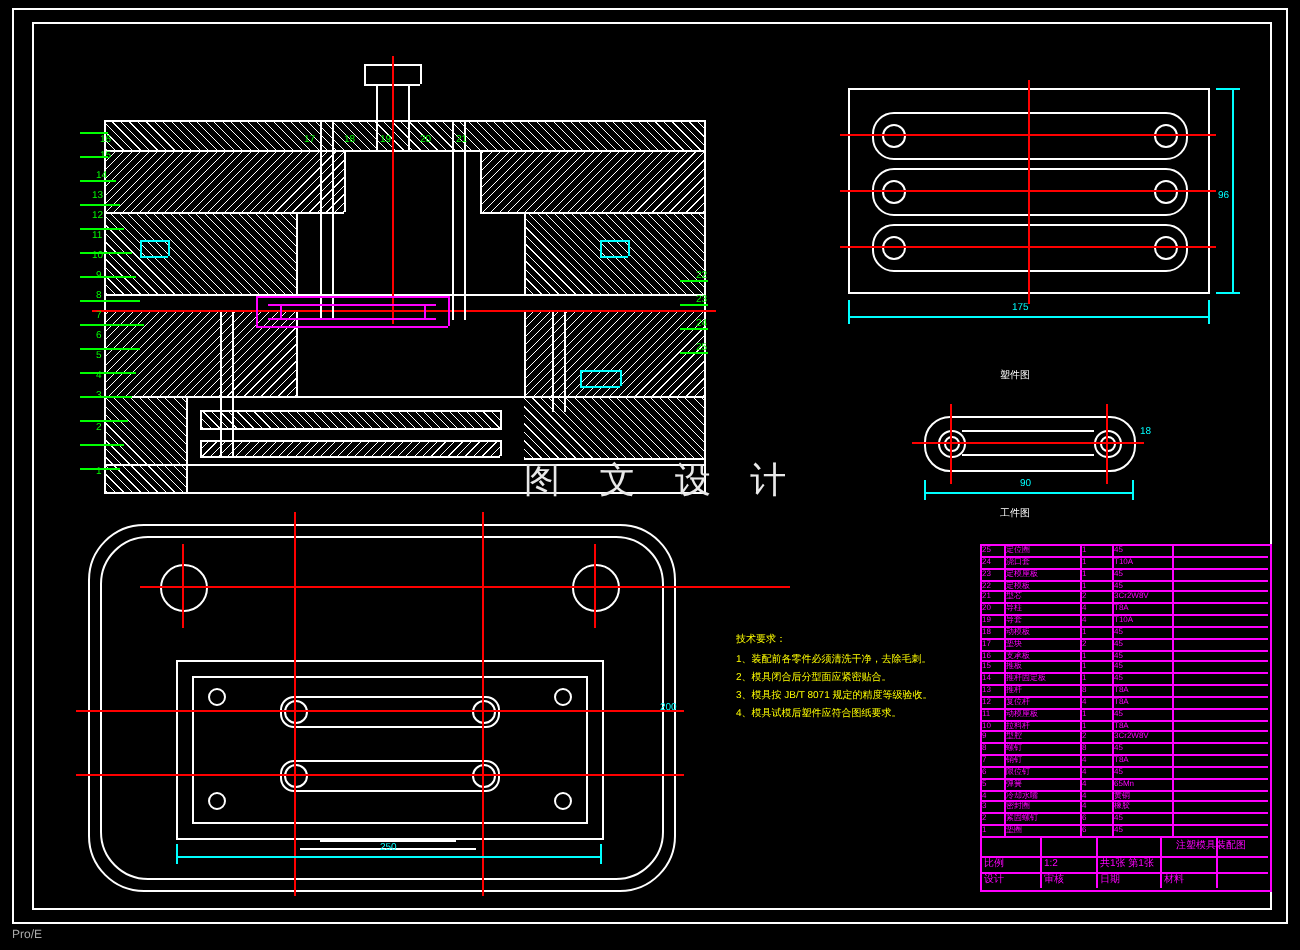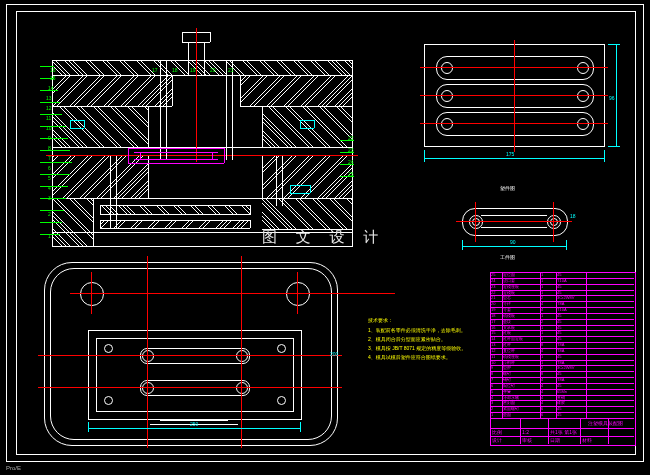--- a/index.html
+++ b/index.html
@@ -9,21 +9,21 @@
   .wline{background:#fff;}
   .rline{background:#f00;}
   .cline{background:#0ff;}
   .mline{background:#f0f;}
   .gline{background:#0f0;}
   .txt{position:absolute;color:#fff;font-size:5px;line-height:5px;white-space:nowrap;}
   .txt-c{color:#0ff;}
   .txt-m{color:#f0f;}
   .txt-g{color:#0f0;}
   .txt-y{color:#ff0;}
-  .wm{position:absolute;color:#e8e8e8;font-size:15px;letter-spacing:7px;font-family:"DejaVu Sans",sans-serif;}
+  .wm{position:absolute;color:#e8e8e8;font-size:18px;letter-spacing:7px;font-family:"DejaVu Sans",sans-serif;}
   .bd{position:absolute;border:1px solid #fff;}
   .bdm{position:absolute;border:1px solid #f0f;}
   .hatch{position:absolute;background:
      repeating-linear-gradient(45deg, #fff 0px, #fff 0.4px, #000 0.4px, #000 3px);}
   .hatch2{position:absolute;background:
      repeating-linear-gradient(-45deg, #fff 0px, #fff 0.4px, #000 0.4px, #000 3px);}
   .rounded{position:absolute;border:1px solid #fff;border-radius:14px;}
   .circ{position:absolute;border:1px solid #fff;border-radius:50%;}
   .tiny{font-size:4px;line-height:4px;}
   .taskbar{position:absolute;left:0;bottom:0;width:650px;height:12px;background:#000;}

